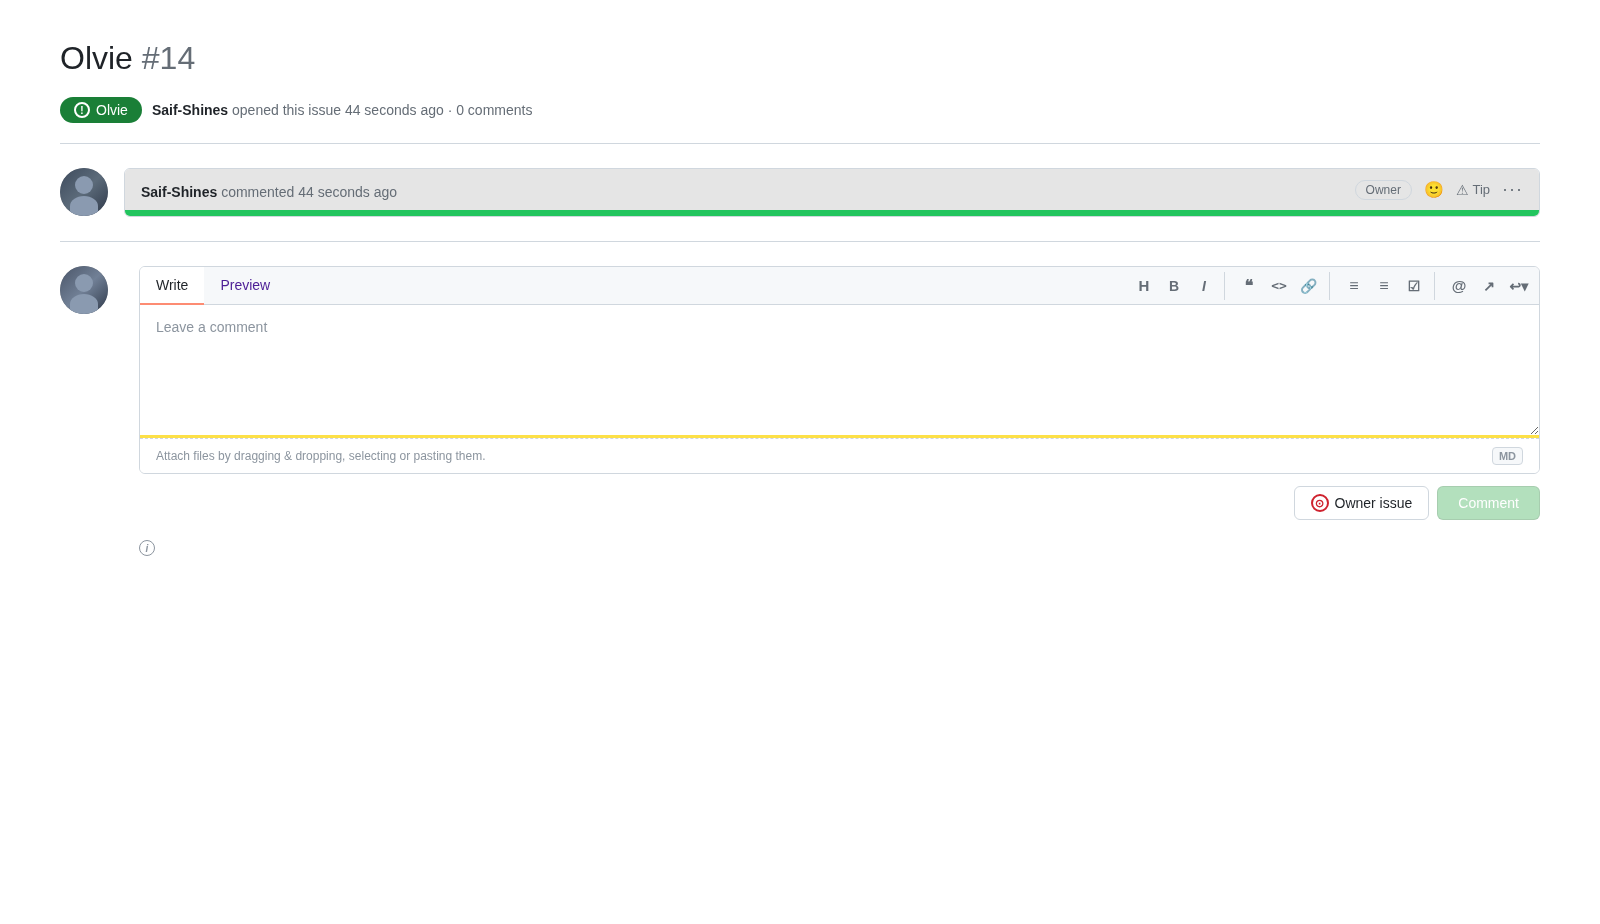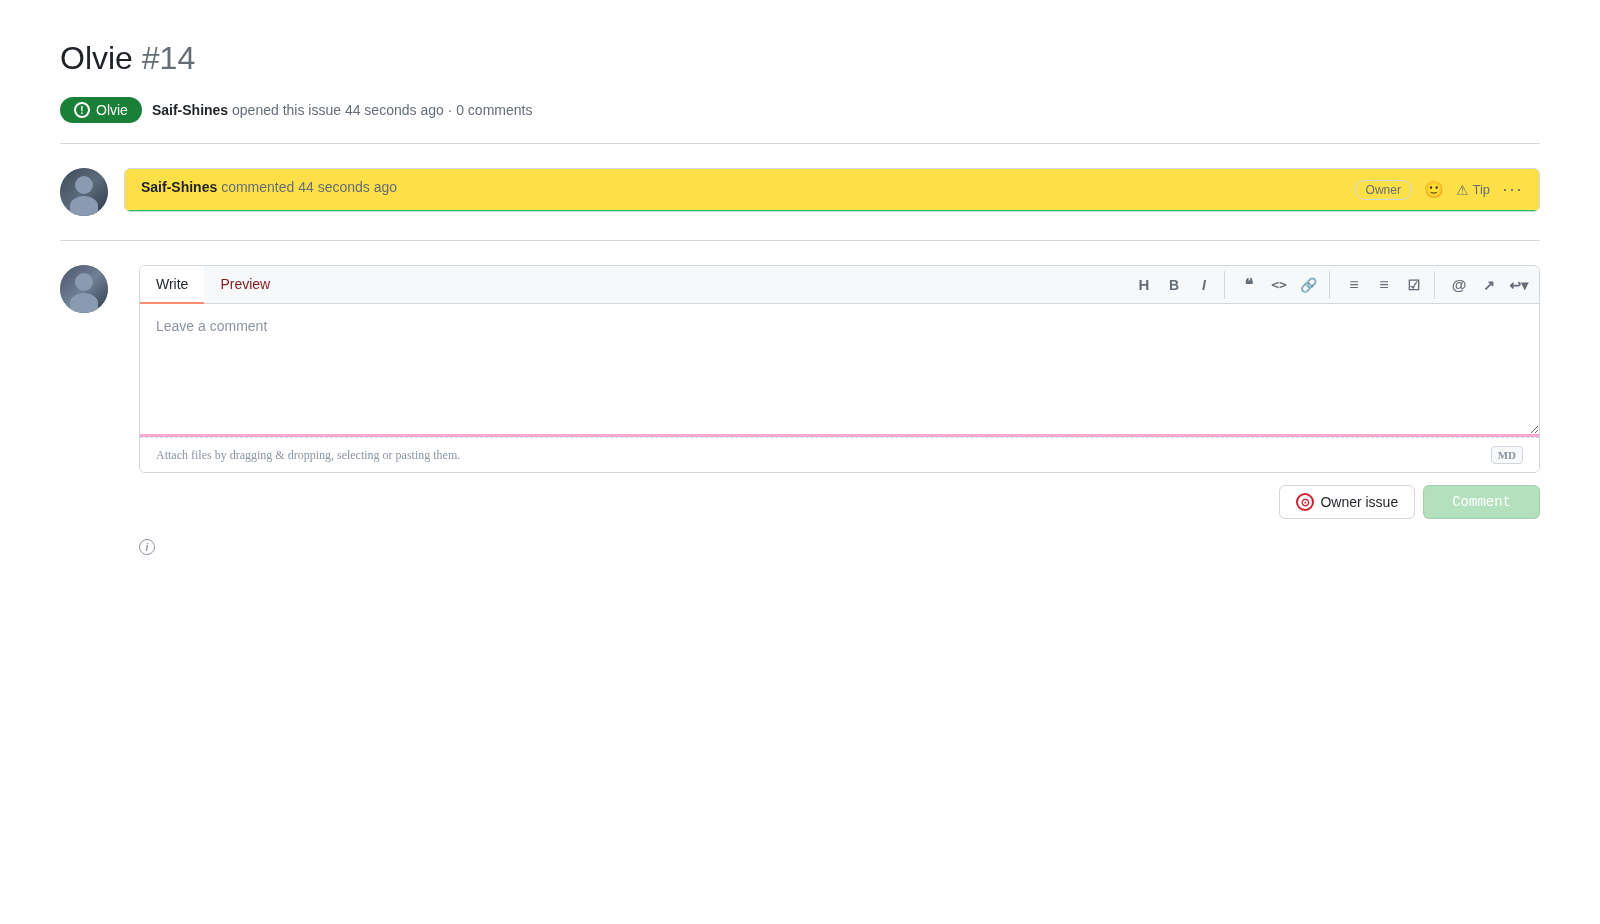--- a/index.html
+++ b/index.html
@@ -110,25 +110,25 @@
       border-radius: 50%;
     }
     .comment-box {
       flex: 1;
       border: 1px solid #d0d7de;
       border-radius: 6px;
       overflow: hidden;
     }
     .comment-header {
       display: flex;
-      align-items: flex-start;
+      align-items: flex-end;
       justify-content: space-between;
       padding: 10px 16px;
-      background: #fde047;
-      border-bottom: 1px solid #22c55e;
+      background: #e5e5e5;
+      border-bottom: 6px solid #22c55e;
     }
     .comment-author {
       font-weight: 600;
       color: #1f2328;
     }
     .comment-time {
       color: #656d76;
       font-weight: 400;
     }
     .comment-header-right {
@@ -163,21 +163,21 @@
     .editor-box {
       flex: 1;
       border: 1px solid #d0d7de;
       border-radius: 6px;
       overflow: hidden;
     }
     .editor-tab {
       padding: 10px 16px;
       cursor: pointer;
       font-size: 14px;
-      color: #7f1d1d;
+      color: #4c1d95;
       border-bottom: 2px solid transparent;
       margin-bottom: -1px;
     }
     .editor-tab.active {
       background: white;
       color: #1f2328;
       border-bottom: 2px solid #fd8c73;
       font-weight: 500;
     }
     .editor-toolbar {
@@ -211,21 +211,21 @@
       border: none;
       background: none;
     }
     .tabs-and-toolbar {
       display: flex;
       align-items: center;
       background: #f6f8fa;
       border-bottom: 1px solid #d0d7de;
     }
     .textarea-wrapper {
-      background: #f9a8d4;
+      background: #fde047;
     }
     .comment-textarea {
       width: 100%;
       min-height: 130px;
       padding: 14px 16px;
       border: none;
       outline: none;
       resize: vertical;
       font-family: inherit;
       font-size: 14px;
@@ -237,21 +237,20 @@
     }
     .attach-bar {
       padding: 8px 16px;
       border-top: 1px dashed #d0d7de;
       font-size: 12px;
       color: #8c959f;
       display: flex;
       align-items: center;
       justify-content: space-between;
       background: white;
-      font-family: Liberation Serif, serif;
     }
     .md-badge {
       background: #f6f8fa;
       border: 1px solid #d0d7de;
       border-radius: 4px;
       padding: 2px 6px;
       font-size: 11px;
       font-weight: 600;
       color: #8c959f;
     }
@@ -280,30 +279,29 @@
       border: 2px solid #cf222e;
       border-radius: 50%;
       display: flex;
       align-items: center;
       justify-content: center;
       color: #cf222e;
       font-size: 11px;
       font-weight: 700;
     }
     .btn-comment {
-      padding: 7px 28px;
+      padding: 7px 20px;
       border: 1px solid rgba(27,31,36,0.15);
       border-radius: 6px;
       background: #94d3a2;
       color: #ffffff;
       font-size: 14px;
       cursor: pointer;
       font-weight: 500;
       opacity: 0.7;
-      font-family: Liberation Mono, monospace;
     }
     .footer-note {
       margin-top: 20px;
       font-size: 12px;
       color: #656d76;
       display: flex;
       align-items: center;
       gap: 6px;
     }
     .footer-note a {

